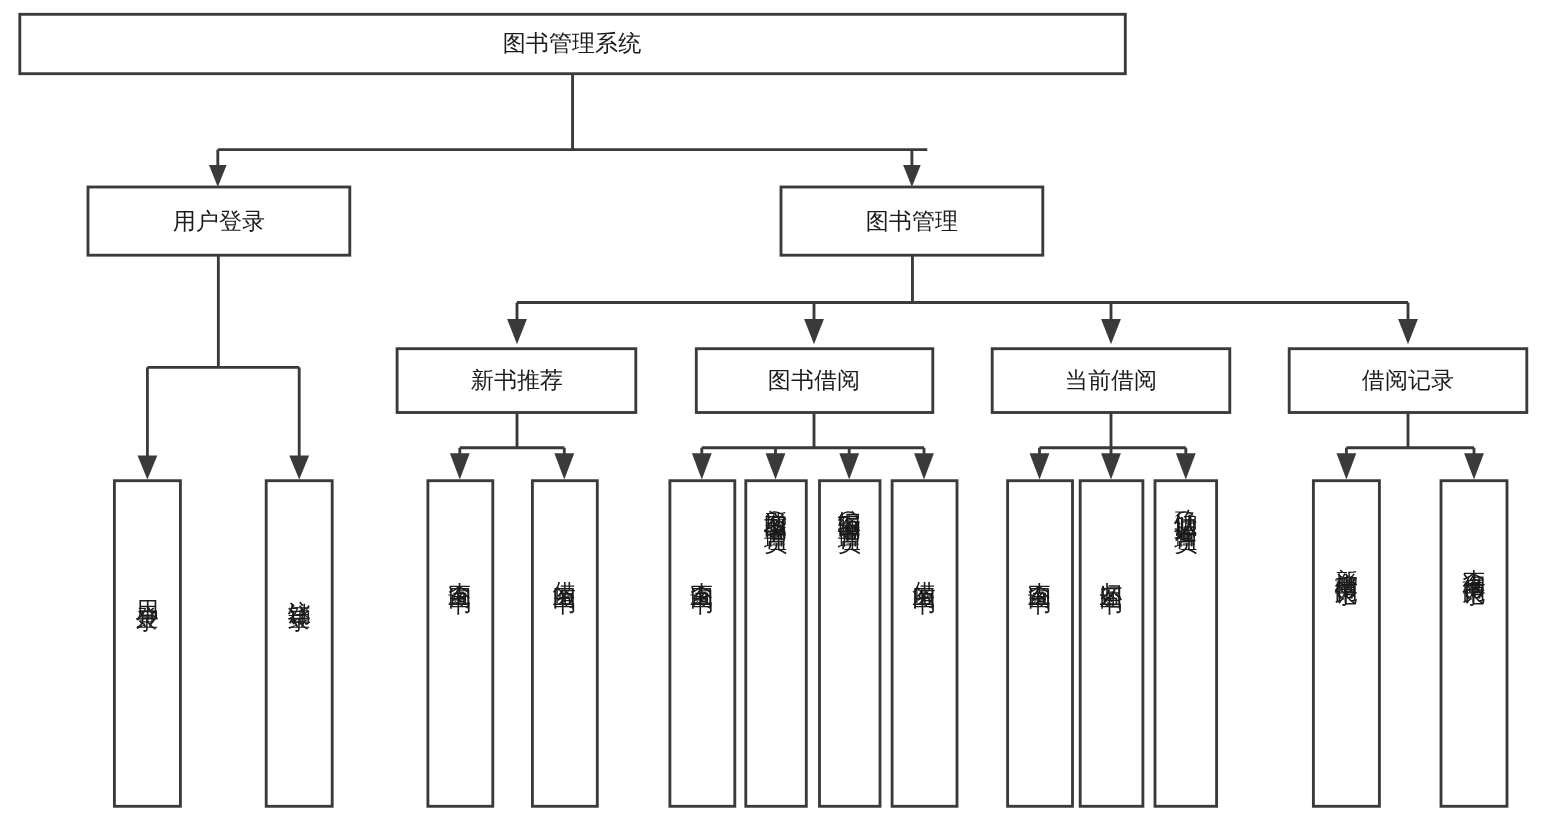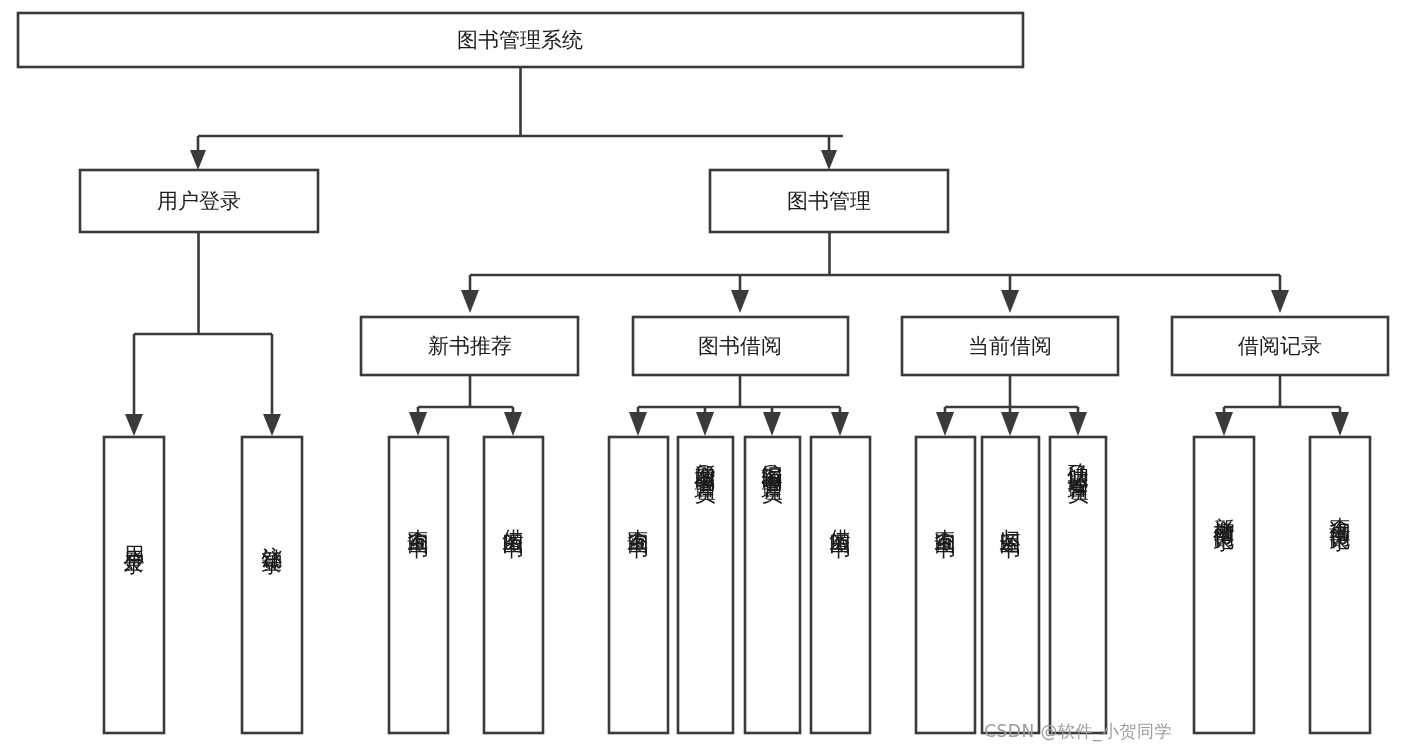--- a/index.html
+++ b/index.html
@@ -243,15 +243,14 @@
       <text class="node-label-v" x="1224" y="500">新增借阅记录</text>
     </g>
 
     <g>
       <rect class="node-box" x="1310" y="437" width="60" height="296"></rect>
       <text class="node-label-v" x="1340" y="500">查询借阅记录</text>
     </g>
 
   </svg>
 
-  <div class="watermark">CSDN @软件_小贺同学</div>
 
 </div>
 
 </body></html>

